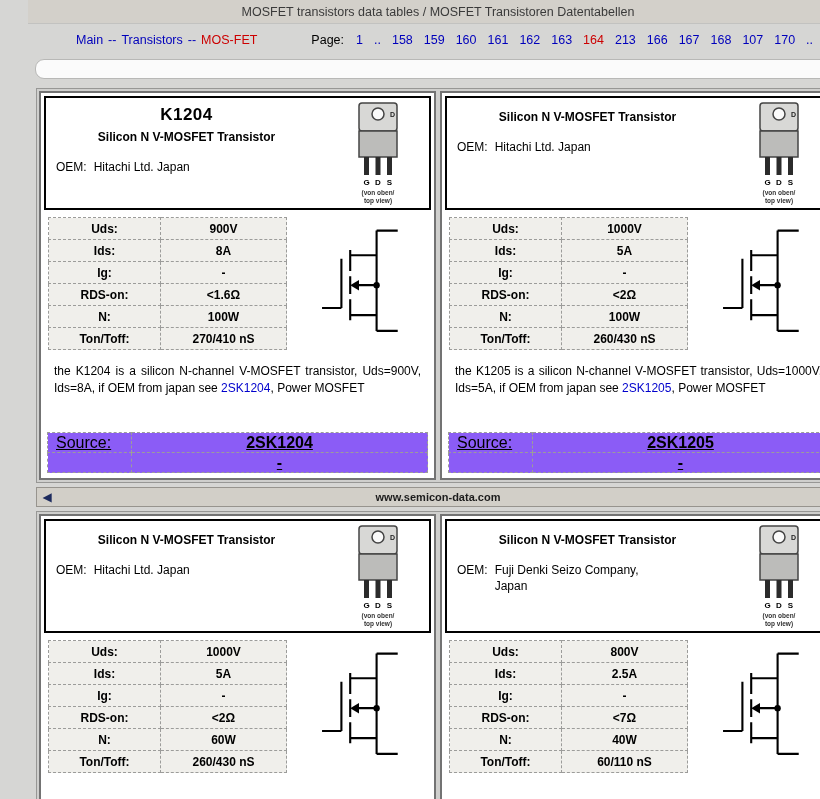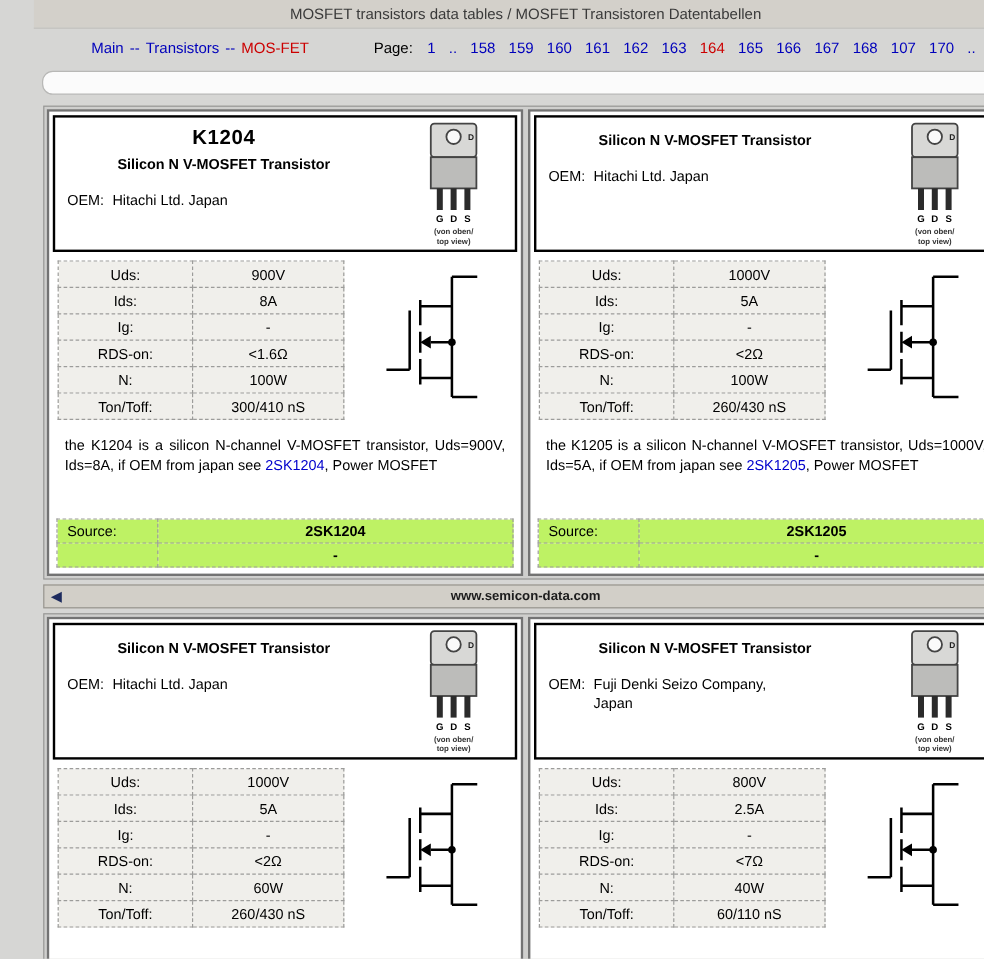--- a/index.html
+++ b/index.html
@@ -50,35 +50,35 @@
   .card-title { text-align: center; font-size: 17px; font-weight: 700; letter-spacing: .5px; }
   .card-sub { text-align: center; font-size: 12px; font-weight: 700; margin-top: 5px; }
   .oem-line { display: flex; gap: 7px; margin: 16px 0 0 10px; font-size: 12px; line-height: 1.3; }
   .oem-value { max-width: 175px; }
   .head-right { width: 102px; display: flex; justify-content: center; padding-top: 3px; }
 
   .spec-area { display: flex; margin-top: 7px; }
   .spec-table { border-collapse: collapse; margin-left: 4px; }
   .spec-table td {
     border: 1px dashed #9c9c9a; background: #f0efeb;
-    font-size: 12px; font-weight: 400; text-align: center;
+    font-size: 12px; font-weight: 700; text-align: center;
     height: 22px; padding: 0 6px;
   }
   td.sl { width: 112px; }
   td.sv { width: 126px; }
   .symbol-wrap { flex: 1; display: flex; justify-content: center; align-items: flex-start; padding-top: 2px; }
 
   .desc {
     height: 82px; padding: 13px 10px 0;
     font-size: 12px; line-height: 1.4; text-align: justify;
   }
   .dlink { color: #0000cc; cursor: pointer; }
 
   .src-table { border-collapse: collapse; width: calc(100% - 6px); margin: 0 3px 2px; }
-  .src-table td { border: 1px dashed #9c9c9a; background: #bef264; font-size: 12px; height: 20px; }
+  .src-table td { border: 1px dashed #9c9c9a; background: #8b5cf6; font-size: 16px; height: 20px; text-decoration: underline; }
   td.src-l { width: 84px; padding-left: 8px; font-weight: 400; }
   td.src-v { text-align: center; font-weight: 700; }
 
   .sitebar {
     margin: 4px 8px; height: 20px;
     background: #d2cfc8; border: 1px solid #97948e;
     display: flex; align-items: center; justify-content: space-between;
   }
   .arrow {
     width: 20px; height: 18px; line-height: 18px; text-align: center;
@@ -109,21 +109,21 @@
     <div class="pages">
       <span class="page-num">1</span>
       <span class="page-dots">..</span>
       <span class="page-num">158</span>
       <span class="page-num">159</span>
       <span class="page-num">160</span>
       <span class="page-num">161</span>
       <span class="page-num">162</span>
       <span class="page-num">163</span>
       <span class="page-num current">164</span>
-      <span class="page-num">165</span>
+      <span class="page-num">213</span>
       <span class="page-num">166</span>
       <span class="page-num">167</span>
       <span class="page-num">168</span>
       <span class="page-num">107</span>
       <span class="page-num">170</span>
       <span class="page-dots">..</span>
       <span class="page-num">552</span>
     </div>
   </div>
 
@@ -176,21 +176,21 @@
           <tr>
                 <td class="sl">RDS-on:</td>
                 <td class="sv">&lt;1.6Ω</td>
               </tr>
           <tr>
                 <td class="sl">N:</td>
                 <td class="sv">100W</td>
               </tr>
           <tr>
                 <td class="sl">Ton/Toff:</td>
-                <td class="sv">300/410 nS</td>
+                <td class="sv">270/410 nS</td>
               </tr>
         </tbody>
           </table>
         <div class="symbol-wrap">
           <svg width="88" height="120" viewBox="0 0 100 134">
             <path d="M8,100 H30 M30,44 V100 M40,34 V58 M40,64 V84 M40,90 V114 M40,40 H70 M40,108 H70 M70,12 V126 M70,12 H94 M70,126 H94 M70,74 H50" fill="none" stroke="#000" stroke-width="2.4"></path>
             <polygon points="50,68 50,80 40,74" fill="#000"></polygon>
             <circle cx="70" cy="74" r="3.6" fill="#000"></circle>
           </svg>
         </div>

